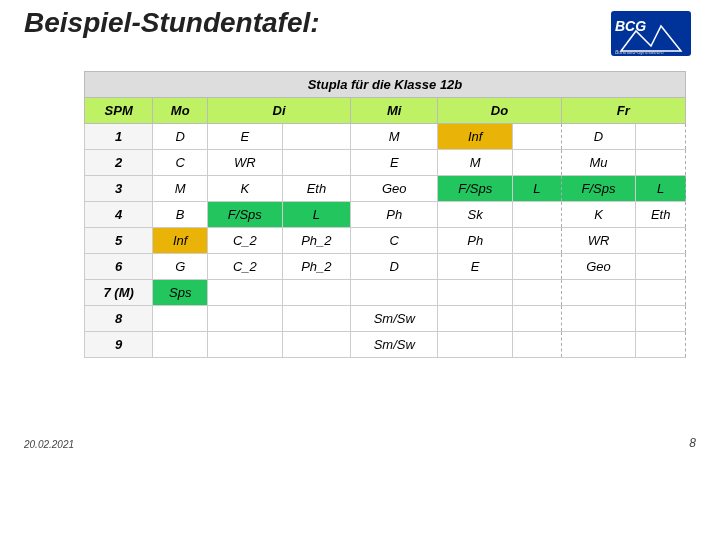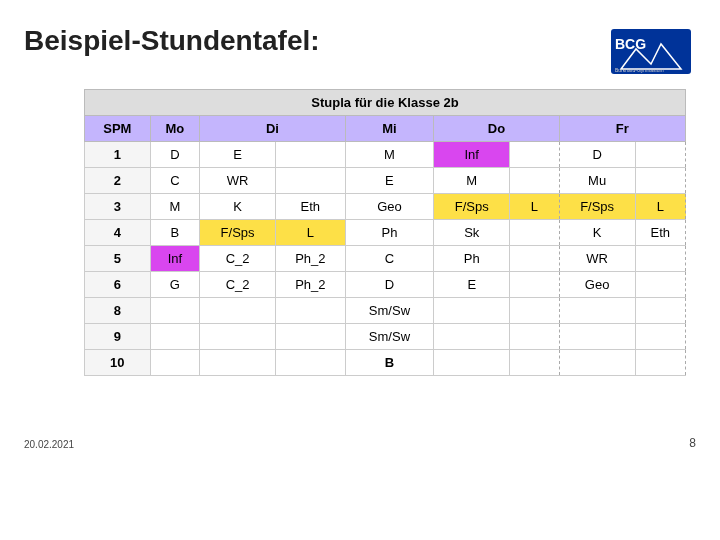--- a/index.html
+++ b/index.html
@@ -9,22 +9,23 @@
       background: #fff;
       font-family: Arial, sans-serif;
       position: relative;
       overflow: hidden;
     }
 
     .page {
       width: 720px;
       height: 460px;
       background: #fff;
-      padding: 24px 24px 12px 24px;
+      padding: 6px 24px 12px 24px;
       position: relative;
+      font-style: italic;
     }
 
     .header {
       display: flex;
       justify-content: space-between;
       align-items: flex-start;
       margin-bottom: 10px;
     }
 
     .title {
@@ -61,21 +62,21 @@
 
     .header-row td {
       background: #ddd;
       text-align: center;
       font-weight: bold;
       padding: 3px 4px;
       border: 1px solid #bbb;
     }
 
     .col-header-row td {
-      background: #c4b5fd;
+      background: #bef264;
       text-align: center;
       font-weight: bold;
       padding: 2px 4px;
       border: 1px solid #bbb;
     }
 
     td {
       border: 1px solid #ccc;
       padding: 2px 4px;
       text-align: center;
@@ -92,25 +93,25 @@
       border-right: 1px dashed #aaa;
     }
 
     .spm-col {
       font-weight: bold;
       background: #f5f5f5;
       text-align: center;
     }
 
     .yellow {
-      background: #d946ef;
+      background: #eab308;
     }
 
     .green {
-      background: #fde047;
+      background: #22c55e;
     }
 
     .footer {
       position: absolute;
       bottom: 10px;
       left: 24px;
       font-size: 10px;
       color: #444;
     }
 
@@ -144,21 +145,21 @@
         <text x="4" y="43" font-size="5" fill="#ccc" font-family="Arial">Burkhard-Gymnasium</text>
       </svg>
     </div>
   </div>
 
   <div class="table-wrapper">
     <table>
 
       <tbody>
           <tr class="header-row">
-        <td colspan="9">Stupla für die Klasse 2b</td>
+        <td colspan="9">Stupla für die Klasse 12b</td>
       </tr>
 
       <tr class="col-header-row">
         <td>SPM</td>
         <td>Mo</td>
         <td colspan="2">Di</td>
         <td>Mi</td>
         <td colspan="2">Do</td>
         <td colspan="2">Fr</td>
       </tr>
@@ -228,20 +229,31 @@
         <td>G</td>
         <td class="dashed-left">C_2</td>
         <td class="dashed-right">Ph_2</td>
         <td>D</td>
         <td class="dashed-left">E</td>
         <td class="dashed-right"></td>
         <td class="dashed-left">Geo</td>
         <td class="dashed-right"></td>
       </tr>
 
+      <tr>
+        <td class="spm-col">7 (M)</td>
+        <td class="green">Sps</td>
+        <td class="dashed-left"></td>
+        <td class="dashed-right"></td>
+        <td></td>
+        <td class="dashed-left"></td>
+        <td class="dashed-right"></td>
+        <td class="dashed-left"></td>
+        <td class="dashed-right"></td>
+      </tr>
 
       <tr>
         <td class="spm-col">8</td>
         <td></td>
         <td class="dashed-left"></td>
         <td class="dashed-right"></td>
         <td>Sm/Sw</td>
         <td class="dashed-left"></td>
         <td class="dashed-right"></td>
         <td class="dashed-left"></td>
@@ -253,31 +265,20 @@
         <td></td>
         <td class="dashed-left"></td>
         <td class="dashed-right"></td>
         <td>Sm/Sw</td>
         <td class="dashed-left"></td>
         <td class="dashed-right"></td>
         <td class="dashed-left"></td>
         <td class="dashed-right"></td>
       </tr>
 
-      <tr>
-        <td class="spm-col">10</td>
-        <td></td>
-        <td class="dashed-left"></td>
-        <td class="dashed-right"></td>
-        <td><strong>B</strong></td>
-        <td class="dashed-left"></td>
-        <td class="dashed-right"></td>
-        <td class="dashed-left"></td>
-        <td class="dashed-right"></td>
-      </tr>
 
     </tbody>
       </table>
   </div>
 
   <div class="footer">20.02.2021</div>
   <div class="page-num">8</div>
 </div>
 
 </body></html>

